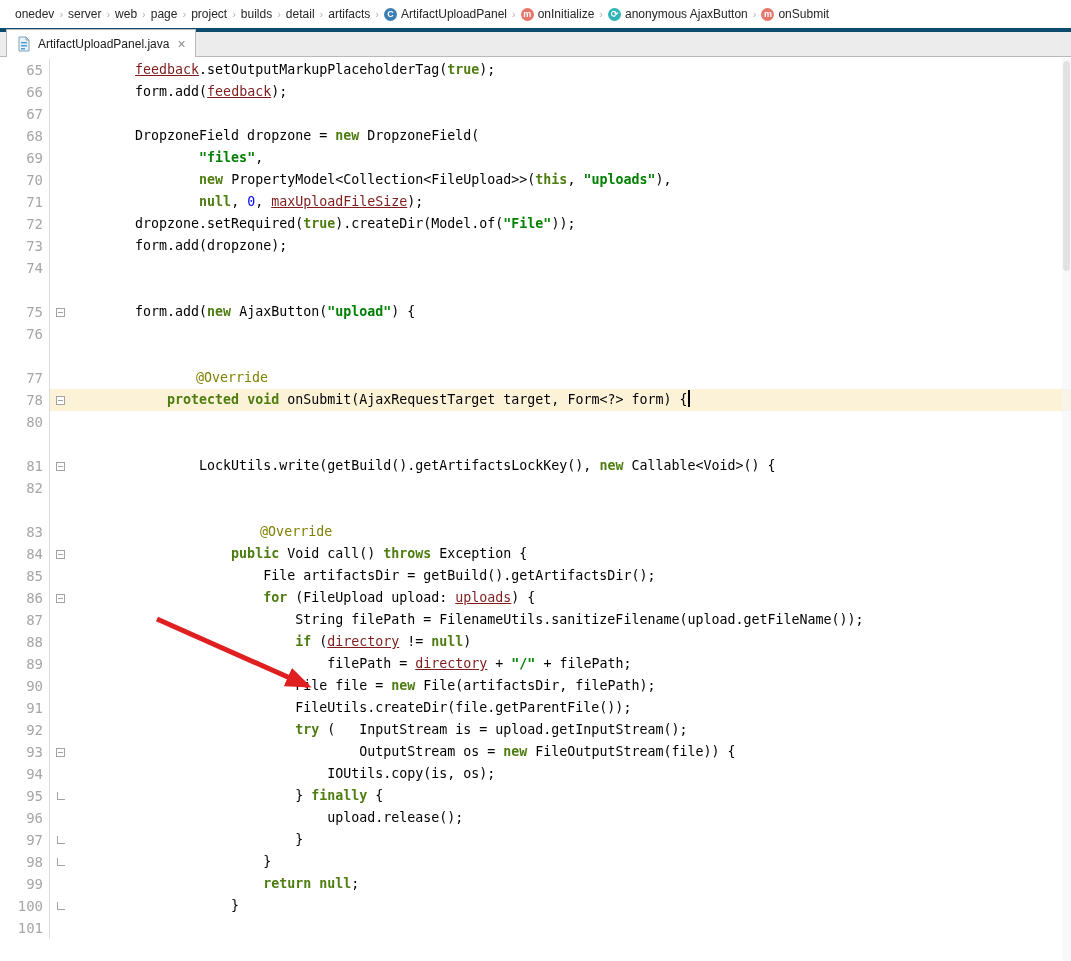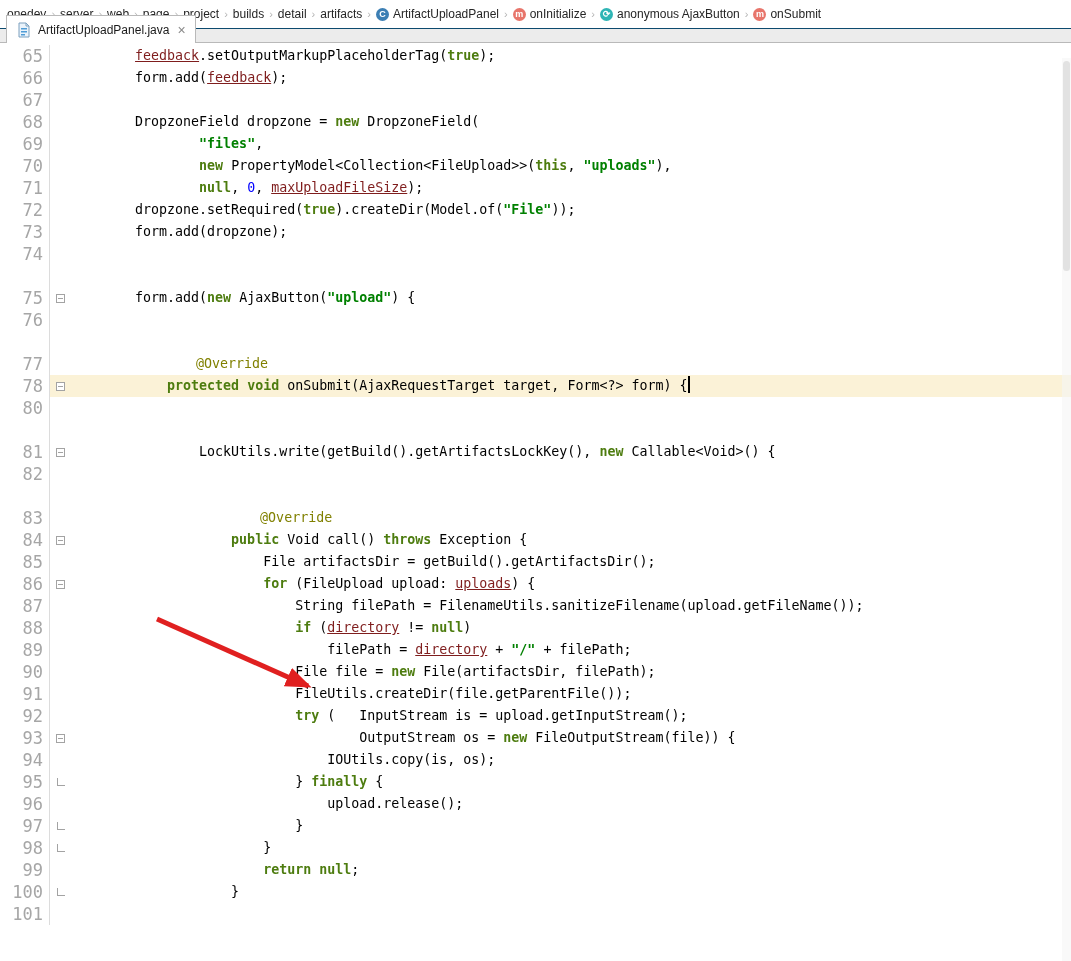--- a/index.html
+++ b/index.html
@@ -10,40 +10,40 @@
     font-family: "Liberation Sans", sans-serif;
     position: relative;
     overflow: hidden;
   }
 
   
   .breadcrumbs {
     height: 28px;
     display: flex;
     align-items: center;
-    padding-left: 4px;
+    padding-left: 12px;
     background: #ffffff;
     font-size: 12px;
     color: #262626;
     white-space: nowrap;
   }
   .crumb { display: inline-flex; align-items: center; gap: 4px; padding: 2px 3px; cursor: default; }
   .crumb-sep { color: #b4b4b4; margin: 0 2px; font-size: 11px; }
   .bc-icon {
     width: 13px; height: 13px; border-radius: 50%;
     color: #fff; font-size: 9px; font-weight: bold;
     display: inline-flex; align-items: center; justify-content: center;
     line-height: 13px;
   }
 
   
   .tabbar {
-    height: 15px;
+    height: 29px;
     background: #ececec;
-    border-top: 1px solid #0c4a6e;
+    border-top: 4px solid #0c4a6e;
     border-bottom: 1px solid #b9b9b9;
     display: flex;
     align-items: flex-end;
     padding-left: 6px;
   }
   .tab {
     height: 28px;
     background: #ffffff;
     border: 1px solid #b9b9b9;
     border-bottom: none;
@@ -60,21 +60,21 @@
     position: relative;
     font-family: "DejaVu Sans Mono", "Liberation Mono", monospace;
     font-size: 13.3px;
     padding-top: 2px;
     background: #ffffff;
   }
   .row { display: flex; height: 22px; }
   .gutter {
     flex: 0 0 50px; width: 50px;
     text-align: right; padding-right: 6px;
-    color: #a6a6a6; font-size: 17px; line-height: 22px;
+    color: #a6a6a6; font-size: 14px; line-height: 22px;
     border-right: 1px solid #dcdcdc;
     background: #ffffff;
     cursor: pointer;
   }
   .rest { flex: 1; display: flex; }
   .row.hl .rest { background: #FBF2D7; }
   .foldcol {
     flex: 0 0 21px; width: 21px;
     display: flex; align-items: center; justify-content: center;
   }

